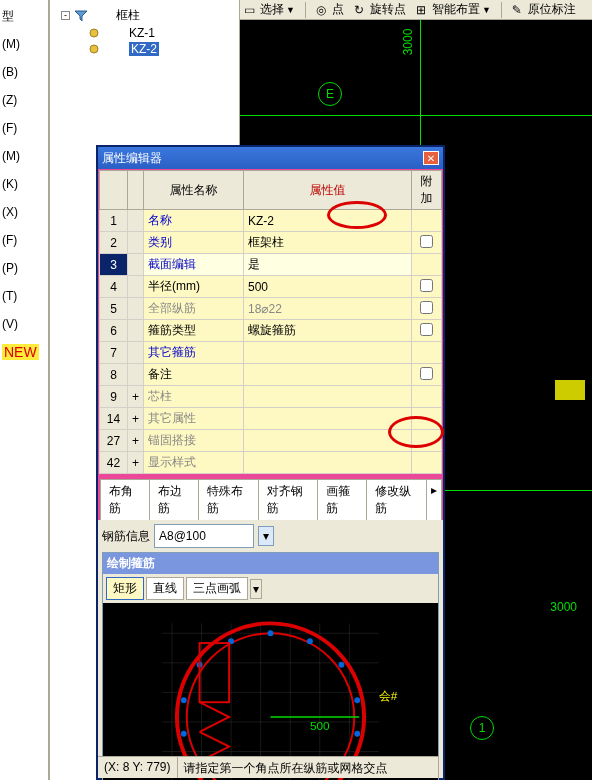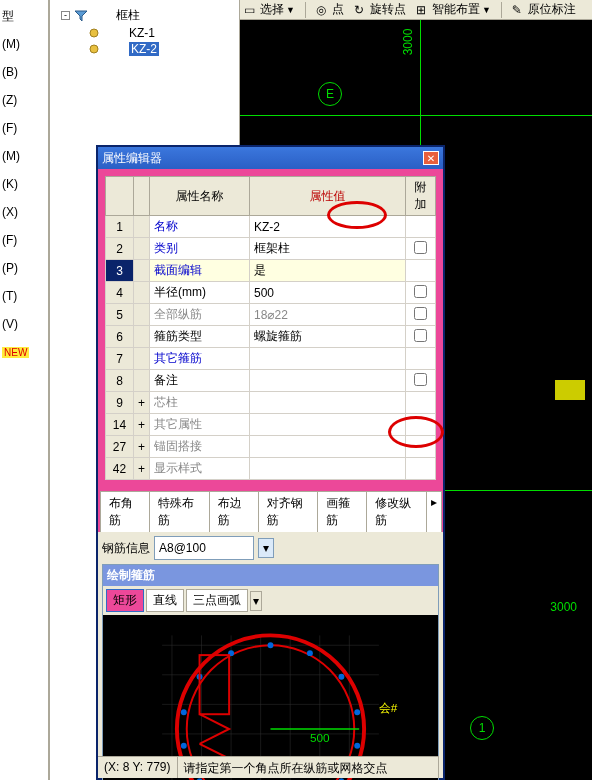--- a/index.html
+++ b/index.html
@@ -5,41 +5,41 @@
 * { box-sizing: border-box; margin: 0; padding: 0; font-family: "Microsoft YaHei", SimSun, sans-serif; font-size: 12px; }
 body { width: 592px; height: 780px; background: #fff; position: relative; overflow: hidden; }
 
 .toolbar-top { position: absolute; left: 240px; top: 0; height: 20px; background: #ece9d8; border-bottom: 1px solid #aca899; display: flex; align-items: center; padding: 0 4px; gap: 10px; width: 352px; }
 .toolbar-top .sep { width: 1px; height: 16px; background: #aca899; }
 .tb-item { display: flex; align-items: center; gap: 2px; cursor: pointer; }
 .tb-item .ico { width: 14px; height: 14px; display: inline-block; }
 
 .left-panel { position: absolute; left: 0; top: 0; width: 50px; height: 780px; background: #fff; border-right: 2px solid #aca899; padding: 2px; overflow: hidden; }
 .left-panel div { color: #000; line-height: 28px; white-space: nowrap; }
-.new-badge { background: #ffeb3b; color: #d00; padding: 0 2px; font-size: 10px; }
+.new-badge { background: #ffeb3b; color: #d00; padding: 0 2px; font-size: 14px; }
 
 .tree-panel { position: absolute; left: 55px; top: 0; width: 185px; height: 780px; background: #fff; border-right: 1px solid #aca899; }
 .tree { padding: 6px; }
 .tree-row { display: flex; align-items: center; gap: 4px; padding: 1px 0; }
 .tree-row .toggle { width: 9px; height: 9px; border: 1px solid #888; display: flex; align-items: center; justify-content: center; font-size: 9px; line-height: 7px; cursor: pointer; }
 .tree-icon { width: 14px; height: 12px; }
 .tree-row.sel span.lbl { background: #316ac5; color: #fff; padding: 0 2px; }
 .tree-row .lbl { cursor: pointer; margin-left: 24px; }
 
 .canvas-bg { position: absolute; left: 240px; top: 20px; width: 352px; height: 760px; background: #000; }
 .canvas-bg .vline { position: absolute; width: 1px; background: #0d0; }
 .canvas-bg .hline { position: absolute; height: 1px; background: #0d0; }
 .canvas-bg .dim { position: absolute; color: #0d0; font-size: 12px; }
 .canvas-bg .bubble { position: absolute; width: 24px; height: 24px; border: 1px solid #0d0; border-radius: 50%; color: #0d0; display:flex; align-items:center; justify-content:center; }
 
 .dialog { position: absolute; left: 96px; top: 145px; width: 349px; height: 635px; border: 2px solid #0a246a; background: #ece9d8; }
 .titlebar { height: 22px; background: linear-gradient(#3b77dd,#2a5fc5); color:#fff; display:flex; align-items:center; padding:0 4px; justify-content: space-between; }
 .titlebar .close { width: 16px; height: 14px; background:#e85f3d; border:1px solid #fff; color:#fff; display:flex; align-items:center; justify-content:center; cursor:pointer; font-size: 10px; }
 
-.prop-grid { background: #ffffff; border: 7px solid #ec4899; }
+.prop-grid { background: #fef9c3; border: 1px solid #ec4899; }
 .prop-grid table { border-collapse: collapse; width: 100%; }
 .prop-grid th { background: #ece9d8; border: 1px solid #aca899; padding: 2px 4px; font-weight: normal; }
 .prop-grid th.val-col { color: #b00; }
 .prop-grid td { border: 1px solid #d4d0c8; padding: 2px 4px; height: 18px; }
 .prop-grid .rownum { background: #ece9d8; text-align: center; width: 28px; }
 .prop-grid .expbox { width: 14px; background:#ece9d8; text-align:center; cursor:pointer; }
 .prop-grid .pname { width: 100px; }
 .prop-grid .pname.blue { color: #0000cc; }
 .prop-grid .pname.gray { color: #888; }
 .prop-grid .pval.gray { color: #888; }
@@ -54,21 +54,21 @@
 .tabbar .tab.more { padding: 3px 4px; }
 
 .inforow { display:flex; align-items:center; padding: 4px; gap: 4px; background:#ece9d8; }
 .inforow input { border:1px solid #7f9db9; height: 24px; padding: 0 4px; width: 100px; }
 .inforow .dd { width:16px; height:20px; border:1px solid #7f9db9; background:#dbeaf9; display:flex; align-items:center; justify-content:center; cursor:pointer; }
 
 .drawpanel { margin: 0 4px 4px; background:#000; border:1px solid #7f9db9; height: 280px; position:relative; }
 .drawhdr { background:#7a96df; color:#fff; padding: 2px 4px; font-weight:bold; }
 .drawtools { background:#ece9d8; padding:3px; display:flex; gap:2px; align-items:center; }
 .drawtools .btn { border:1px solid #aca899; padding: 2px 6px; background:#fff; cursor:pointer; }
-.drawtools .btn.active { border:1px solid #316ac5; background:#ec4899; }
+.drawtools .btn.active { border:1px solid #316ac5; background:#fef9c3; }
 .drawtools .dd { border:1px solid #aca899; padding: 2px; cursor:pointer; }
 
 .drawcanvas { position:absolute; top: 50px; left:0; right:0; bottom:0; background:#000; }
 .drawcanvas svg { width:100%; height:100%; }
 
 .statusbar { position:absolute; bottom:0; left:0; right:4px; height: 22px; background:#ece9d8; border-top:1px solid #aca899; display:flex; }
 .statusbar .cell { border-right: 1px solid #aca899; padding: 3px 6px; }
 
 .highlight-oval { position:absolute; border: 3px solid #d00; border-radius: 50%; pointer-events:none; }
 </style>
@@ -252,22 +252,22 @@
             <td class="pname gray">显示样式</td>
             <td class="pval"></td>
             <td class="chk"></td>
           </tr>
     </tbody>
       </table>
   </div>
 
   <div class="tabbar">
     <div class="tab">布角筋</div>
+    <div class="tab">布边筋</div>
     <div class="tab">特殊布筋</div>
-    <div class="tab">布边筋</div>
     <div class="tab">对齐钢筋</div>
     <div class="tab">画箍筋</div>
     <div class="tab">修改纵筋</div>
     <div class="tab more">▸</div>
   </div>
 
   <div class="inforow">
     <span>钢筋信息</span>
     <input type="text" value="A8@100" style="">
     <span class="dd">▾</span>

